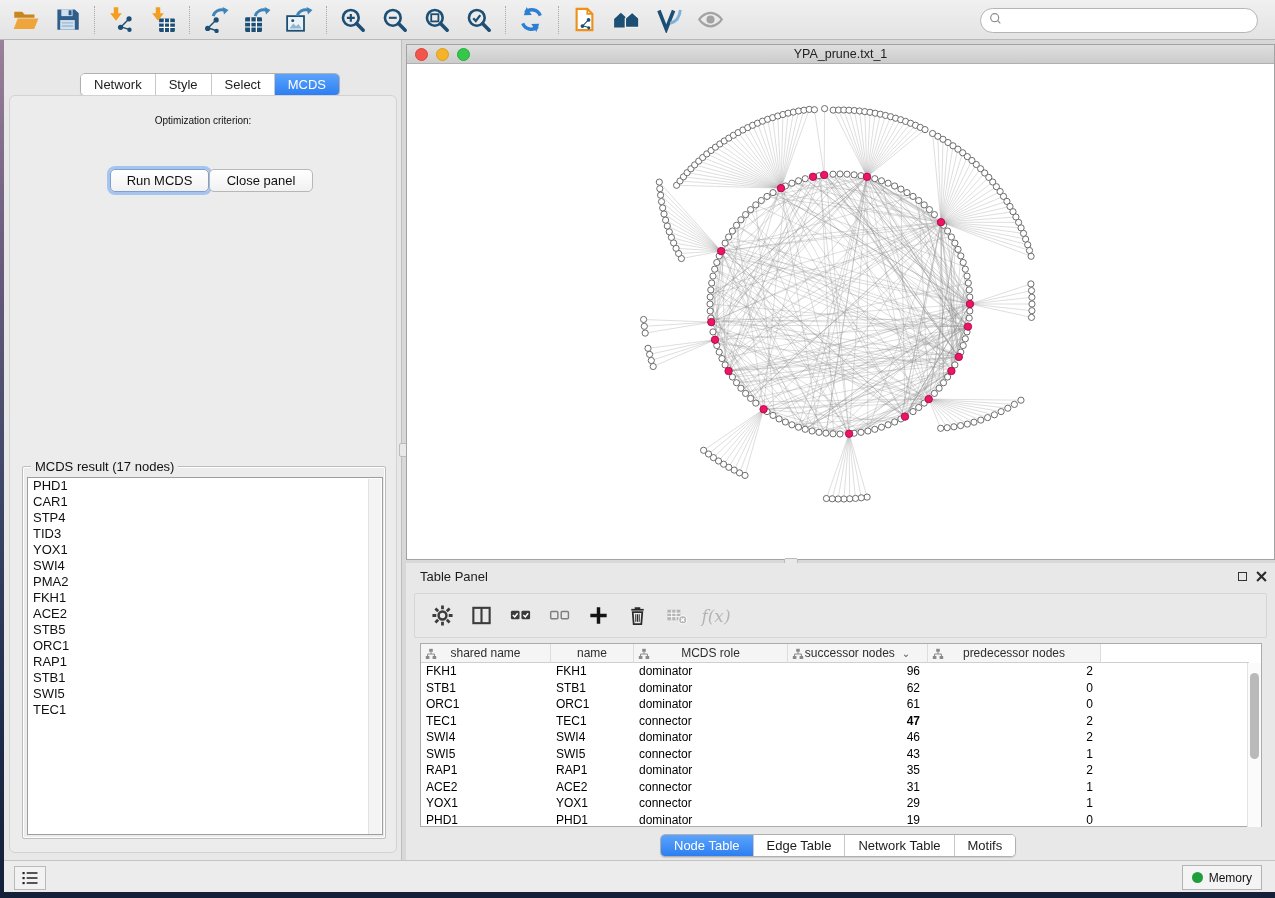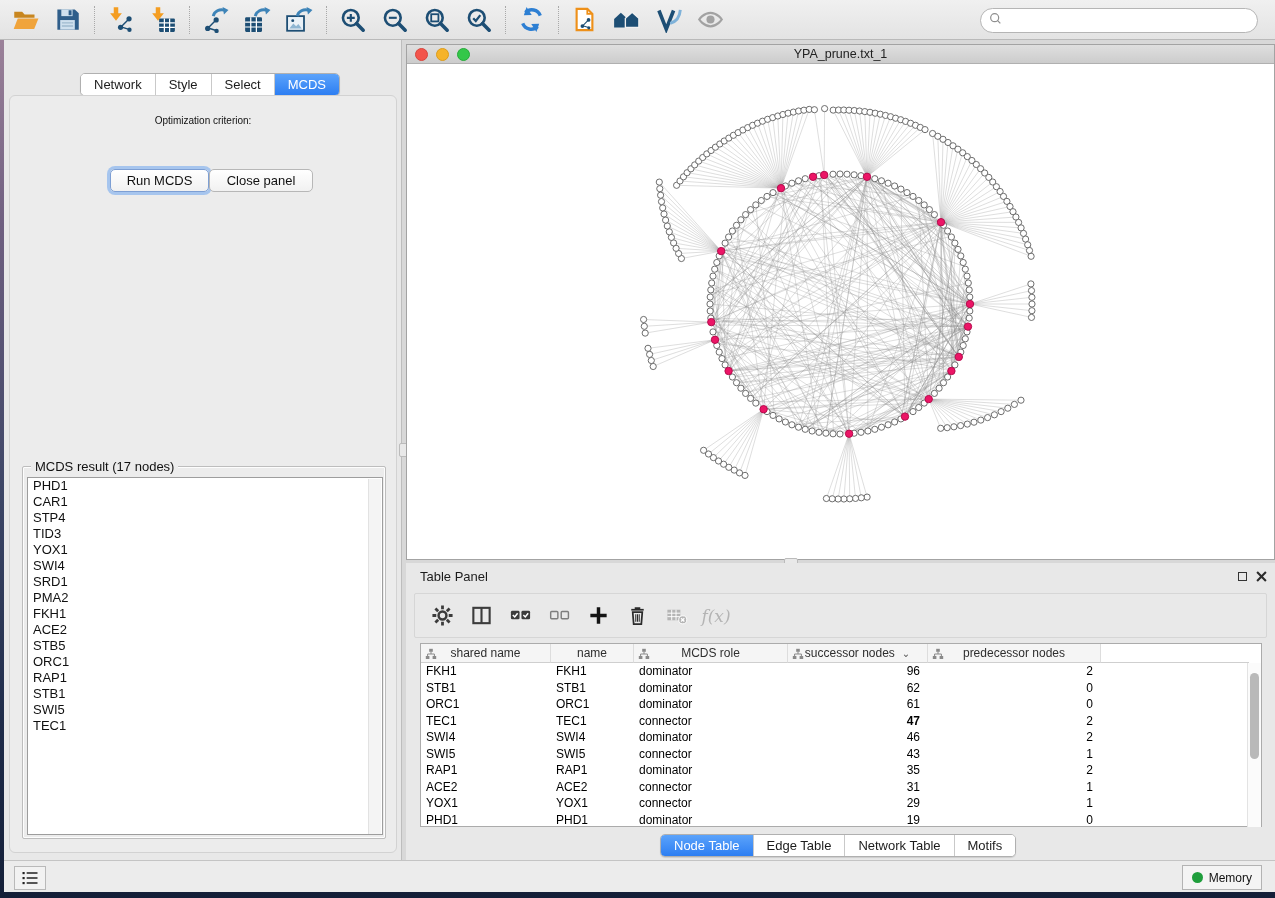--- a/index.html
+++ b/index.html
@@ -299,21 +299,20 @@
     <div id="mcds-fieldset">
       <span id="mcds-legend">MCDS result (17 nodes)</span>
       <div id="mcds-list">
         <div id="mcds-scrolltrack"></div>
       <div class="mcds-item">PHD1</div>
           <div class="mcds-item">CAR1</div>
           <div class="mcds-item">STP4</div>
           <div class="mcds-item">TID3</div>
           <div class="mcds-item">YOX1</div>
           <div class="mcds-item">SWI4</div>
-          <div class="mcds-item">SRD1</div>
           <div class="mcds-item">PMA2</div>
           <div class="mcds-item">FKH1</div>
           <div class="mcds-item">ACE2</div>
           <div class="mcds-item">STB5</div>
           <div class="mcds-item">ORC1</div>
           <div class="mcds-item">RAP1</div>
           <div class="mcds-item">STB1</div>
           <div class="mcds-item">SWI5</div>
           <div class="mcds-item">TEC1</div>
         </div>

